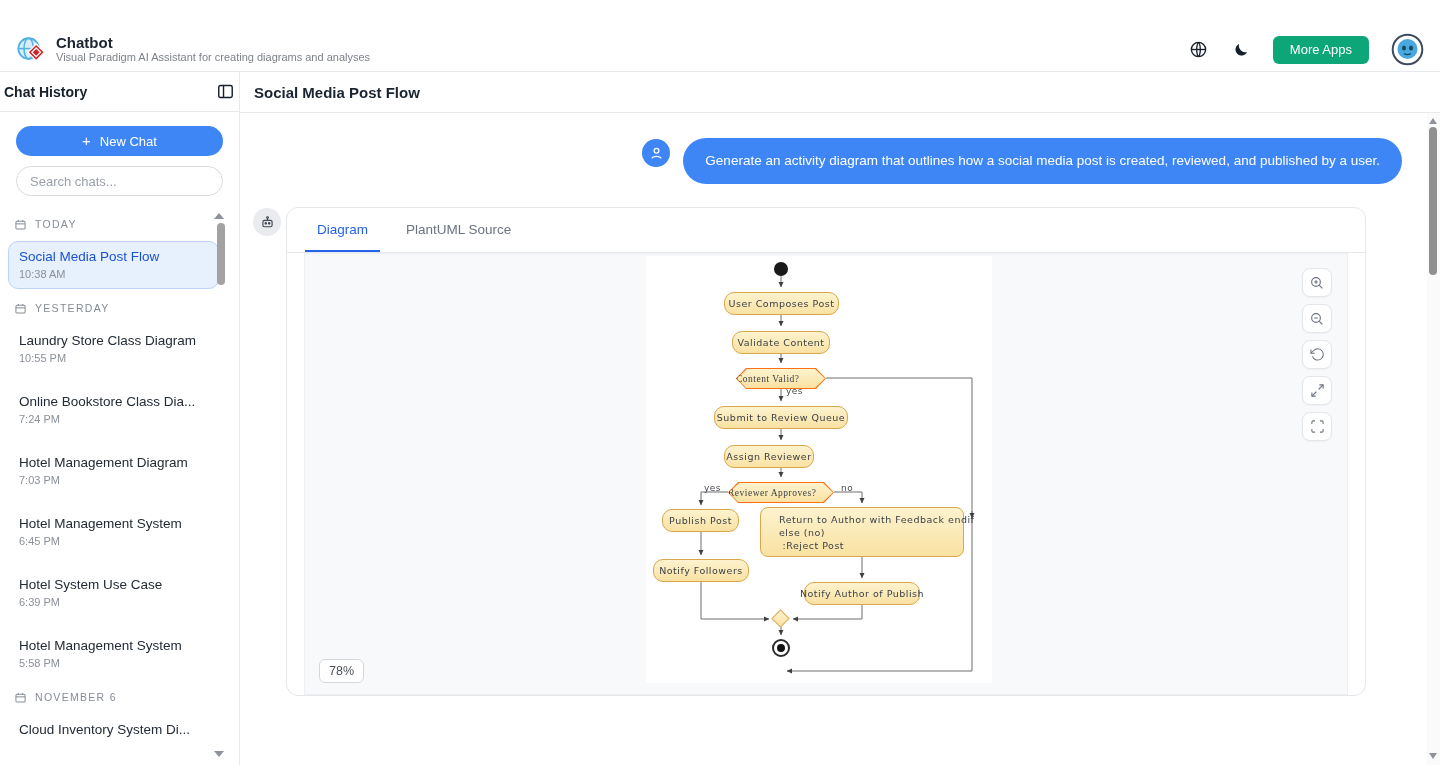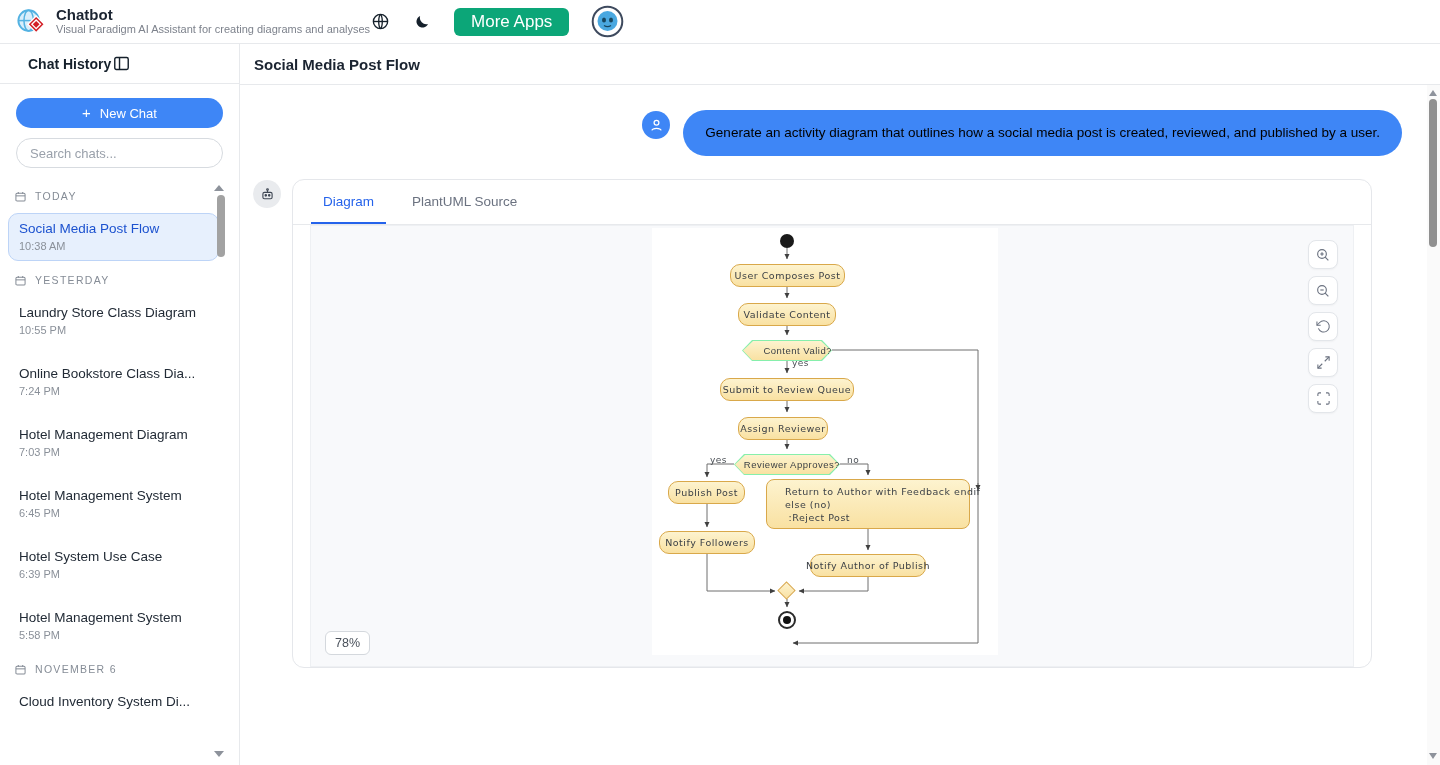--- a/index.html
+++ b/index.html
@@ -1,40 +1,40 @@
 <!DOCTYPE html>
 <html><head>
 <meta charset="utf-8">
 <style>
   * { margin:0; padding:0; box-sizing:border-box; }
   html,body { width:1440px; height:765px; overflow:hidden; background:#fff;
     font-family:"Liberation Sans","DejaVu Sans",sans-serif; }
   .app { width:1440px; height:765px; display:flex; flex-direction:column; }
 
   
-  .topbar { height:44px; display:flex; align-items:center; 
-    padding:0 16px; border-bottom:1px solid #e7e9ec; background:#fff; flex:0 0 44px; }
+  .topbar { height:44px; display:flex; align-items:center; justify-content:space-between;
+    padding:0 16px; border-bottom:1px solid #e7e9ec; background:#fff; flex:0 0 44px;margin-top:28px; }
   .brand { display:flex; align-items:center; gap:10px; }
   .logo { width:30px; height:30px; }
   .app-title { font-size:15px; font-weight:bold; color:#1b2431; line-height:16px; }
   .app-subtitle { font-size:11px; color:#7d828c; line-height:13px; }
   .topbar-right { display:flex; align-items:center; gap:22px; }
   .icon-btn { background:none; border:none; cursor:pointer; width:20px; height:20px;
     display:flex; align-items:center; justify-content:center; color:#15202b; }
   .more-apps { background:#0ca678; color:#fff; border:none; border-radius:6px;
-    height:28px; padding:0 17px; font-size:17px; cursor:pointer;
+    height:28px; padding:0 17px; font-size:13px; cursor:pointer;
     font-family:"Liberation Sans",sans-serif; }
   .header-avatar { width:33px; height:33px; cursor:pointer; }
 
   
   .body { flex:1; display:flex; min-height:0; }
   .sidebar { width:240px; flex:0 0 240px; border-right:1px solid #e7e9ec;
     display:flex; flex-direction:column; position:relative; background:#fff; }
   .sidebar-head { height:40px; flex:0 0 40px; display:flex; align-items:center;
-    padding:0 28px; border-bottom:1px solid #e7e9ec; }
+    justify-content:space-between; padding:0 4px; border-bottom:1px solid #e7e9ec; }
   .sidebar-title { font-size:14px; font-weight:bold; color:#15202b; }
   .collapse-btn { background:none; border:none; cursor:pointer; color:#15202b;
     width:20px; height:20px; display:flex; align-items:center; justify-content:center; }
   .new-chat { margin:14px 16px 10px; height:30px; border:none; border-radius:16px;
     background:#3e86f6; color:#fff; font-size:13px; display:flex; align-items:center;
     justify-content:center; gap:9px; cursor:pointer; font-family:"Liberation Sans",sans-serif; }
   .new-chat .plus { font-size:15px; line-height:1; margin-top:-1px; }
   .search { margin:0 16px; height:30px; border:1px solid #d7dbe0; border-radius:16px;
     padding:0 13px; font-size:13px; color:#333; outline:none;
     font-family:"Liberation Sans",sans-serif; }
@@ -63,47 +63,47 @@
   .main { flex:1; display:flex; flex-direction:column; min-width:0; }
   .page-head { height:41px; flex:0 0 41px; border-bottom:1px solid #e7e9ec;
     display:flex; align-items:center; padding:0 14px; font-size:15px; font-weight:bold;
     color:#1b2431; }
   .chat-area { flex:1; position:relative; overflow:hidden; background:#fff; }
 
   .user-row { display:flex; justify-content:flex-end; align-items:flex-start;
     gap:13px; margin-top:25px; padding-right:38px; }
   .user-avatar { width:28px; height:28px; border-radius:50%; background:#3e86f6;
     display:flex; align-items:center; justify-content:center; flex:0 0 28px; margin-top:1px; }
-  .bubble { background:#3e86f6; color:#000000; font-size:13.5px; line-height:18px;
+  .bubble { background:#3e86f6; color:#ffffff; font-size:13.5px; line-height:18px;
     padding:14px 22px; border-radius:24px; max-width:980px; }
 
-  .bot-row { display:flex; align-items:flex-start; gap:11px; margin-top:23px; padding-left:13px; }
+  .bot-row { display:flex; align-items:flex-start; gap:5px; margin-top:23px; padding-left:13px; }
   .bot-avatar { width:28px; height:28px; border-radius:50%; background:#e9ebee;
     display:flex; align-items:center; justify-content:center; flex:0 0 28px; margin-top:1px; }
   .card { width:1080px; height:489px; background:#fff; border:1px solid #e5e7eb;
     border-radius:12px; position:relative; }
   .tabbar { height:45px; display:flex; gap:14px; padding:0 18px; border-bottom:1px solid #e7e9ec; }
   .tab { display:flex; align-items:center; padding:0 12px; font-size:13.5px; color:#6b7280;
     cursor:pointer; border-bottom:2px solid transparent; }
   .tab.active { color:#2563eb; border-bottom-color:#2563eb; }
 
   .viewport { position:absolute; left:17px; right:17px; top:45px; bottom:0;
     background:#f8f9fb; border:1px solid #eef0f3; overflow:hidden; }
   .canvas { position:absolute; left:341px; top:2px; width:346px; height:427px; background:#fff; }
   .canvas svg.wires { position:absolute; left:0; top:0; }
 
   .node { position:absolute; display:flex; align-items:center; justify-content:center;
     background:linear-gradient(180deg,#fdf3cf,#f9e1a2); border:1px solid #d9a84a;
     border-radius:10px; font-size:9.5px; letter-spacing:.5px; color:#3a3f45;
     font-family:"DejaVu Sans",sans-serif; white-space:nowrap; }
   .node.multiline { border-radius:8px; align-items:flex-start; justify-content:flex-start;
     padding:5px 18px; white-space:pre; line-height:13px; }
-  .hex { position:absolute; display:flex; align-items:center; justify-content:flex-end;
-    font-size:9.5px; letter-spacing:.5px; color:#3a3f45; font-family:Liberation Sans, sans-serif;
-    background:#86efac; white-space:nowrap;
+  .hex { position:absolute; display:flex; align-items:center; justify-content:flex-start;
+    font-size:9.5px; letter-spacing:.5px; color:#3a3f45; font-family:Liberation Serif, serif;
+    background:#f97316; white-space:nowrap;
     clip-path:polygon(10px 0%,calc(100% - 10px) 0%,100% 50%,calc(100% - 10px) 100%,10px 100%,0% 50%); }
   .hex i { position:absolute; inset:1px; background:linear-gradient(180deg,#fdf3cf,#f9e1a2);
     clip-path:polygon(10px 0%,calc(100% - 10px) 0%,100% 50%,calc(100% - 10px) 100%,9px 100%,0% 50%); }
   .hex span { position:relative; z-index:1; }
   .edge-label { position:absolute; font-size:9px; letter-spacing:.5px; color:#4a4f55;
     font-family:"DejaVu Sans",sans-serif; }
   .start-node { position:absolute; left:128px; top:6px; width:14px; height:14px;
     border-radius:50%; background:#1a1a1a; }
   .merge-diamond { position:absolute; left:128px; top:356px; width:13px; height:13px;
     transform:rotate(45deg); background:linear-gradient(135deg,#fdf3cf,#f9e1a2);
@@ -348,21 +348,21 @@
                 <div class="node" style="left:78px;top:36px;width:115px;height:23px;">User Composes Post</div>
                 <div class="node" style="left:86px;top:75px;width:98px;height:23px;">Validate Content</div>
 
                 <div class="hex" style="left:90px;top:112px;width:90px;height:21px;">
                   <i></i>
                     <span>Content Valid?</span>
                 </div>
                 <div class="edge-label" style="left:140px;top:130px;">yes</div>
 
                 <div class="node" style="left:68px;top:150px;width:134px;height:23px;text-align:center;">Submit to Review Queue</div>
-                <div class="node" style="left:86px;top:189px;width:90px;height:23px;">Assign Reviewer</div>
+                <div class="node" style="left:78px;top:189px;width:90px;height:23px;">Assign Reviewer</div>
 
                 <div class="hex" style="left:82px;top:226px;width:106px;height:21px;">
                   <i></i>
                     <span>Reviewer Approves?</span>
                 </div>
                 <div class="edge-label" style="left:58px;top:227px;">yes</div>
                 <div class="edge-label" style="left:195px;top:227px;">no</div>
 
                 <div class="node" style="left:16px;top:253px;width:77px;height:23px;">Publish Post</div>
                 <div class="node multiline" style="left:114px;top:251px;width:204px;height:50px;">Return to Author with Feedback endif

